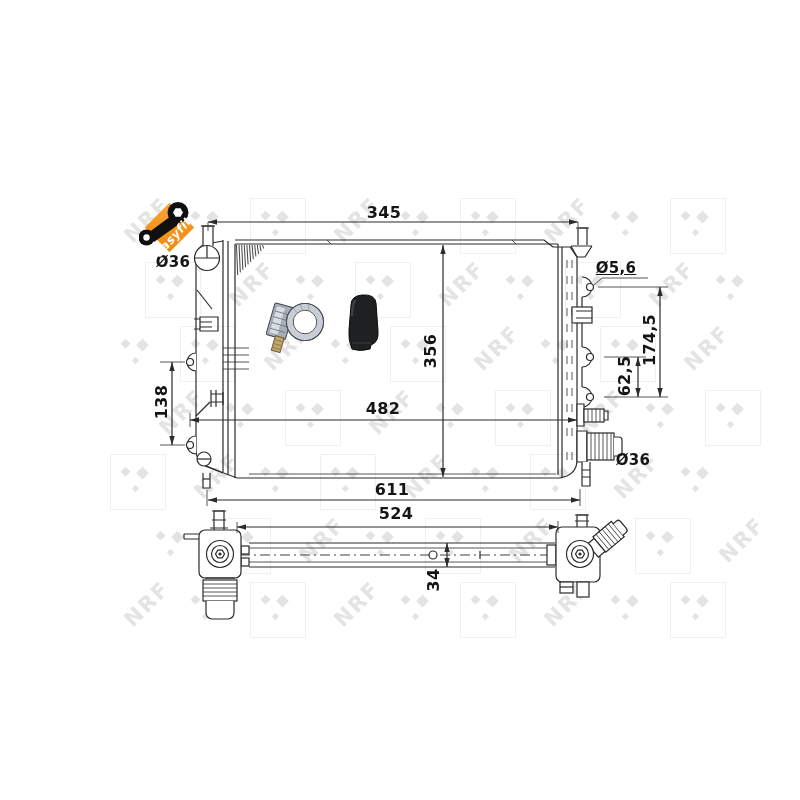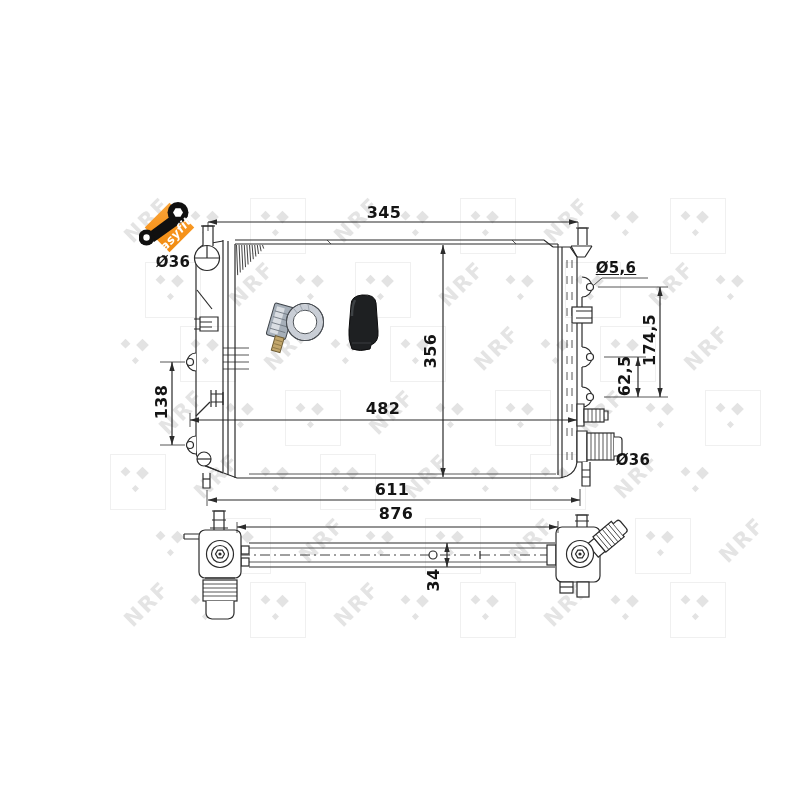--- a/index.html
+++ b/index.html
@@ -625,21 +625,21 @@
   <div class="dim" style="left:384px;top:212px;">345</div>
   <div class="dim rot" style="left:430px;top:351px;">356</div>
   <div class="dim" style="left:383px;top:408px;">482</div>
   <div class="dim" style="left:392px;top:489px;">611</div>
   <div class="dim rot" style="left:161px;top:402px;">138</div>
   <div class="dim sm" style="left:173px;top:262px;">Ø36</div>
   <div class="dim sm" style="left:616px;top:268px;text-decoration:underline;">Ø5,6</div>
   <div class="dim rot" style="left:649px;top:340px;">174,5</div>
   <div class="dim rot" style="left:624px;top:376px;">62,5</div>
   <div class="dim sm" style="left:633px;top:460px;">Ø36</div>
-  <div class="dim" style="left:396px;top:513px;">876</div>
+  <div class="dim" style="left:396px;top:513px;">524</div>
   <div class="dim rot" style="left:433px;top:580px;">34</div>
 
   <div class="badge" style="left:139px;top:199px;">
     <div class="badge-diamond"></div>
     <svg class="badge-svg" width="64" height="64" viewBox="0 0 64 64">
       <polygon points="9,34 36,14 43,23 15,43" fill="#101010"></polygon>
       <circle cx="7.5" cy="38.5" r="8" fill="#101010"></circle>
       <circle cx="7.5" cy="38.5" r="3.2" fill="#ffffff"></circle>
       <circle cx="39" cy="13.5" r="10.5" fill="#101010"></circle>
       <polygon points="44,13.5 41.5,17.8 36.5,17.8 34,13.5 36.5,9.2 41.5,9.2" fill="#ffffff"></polygon>

